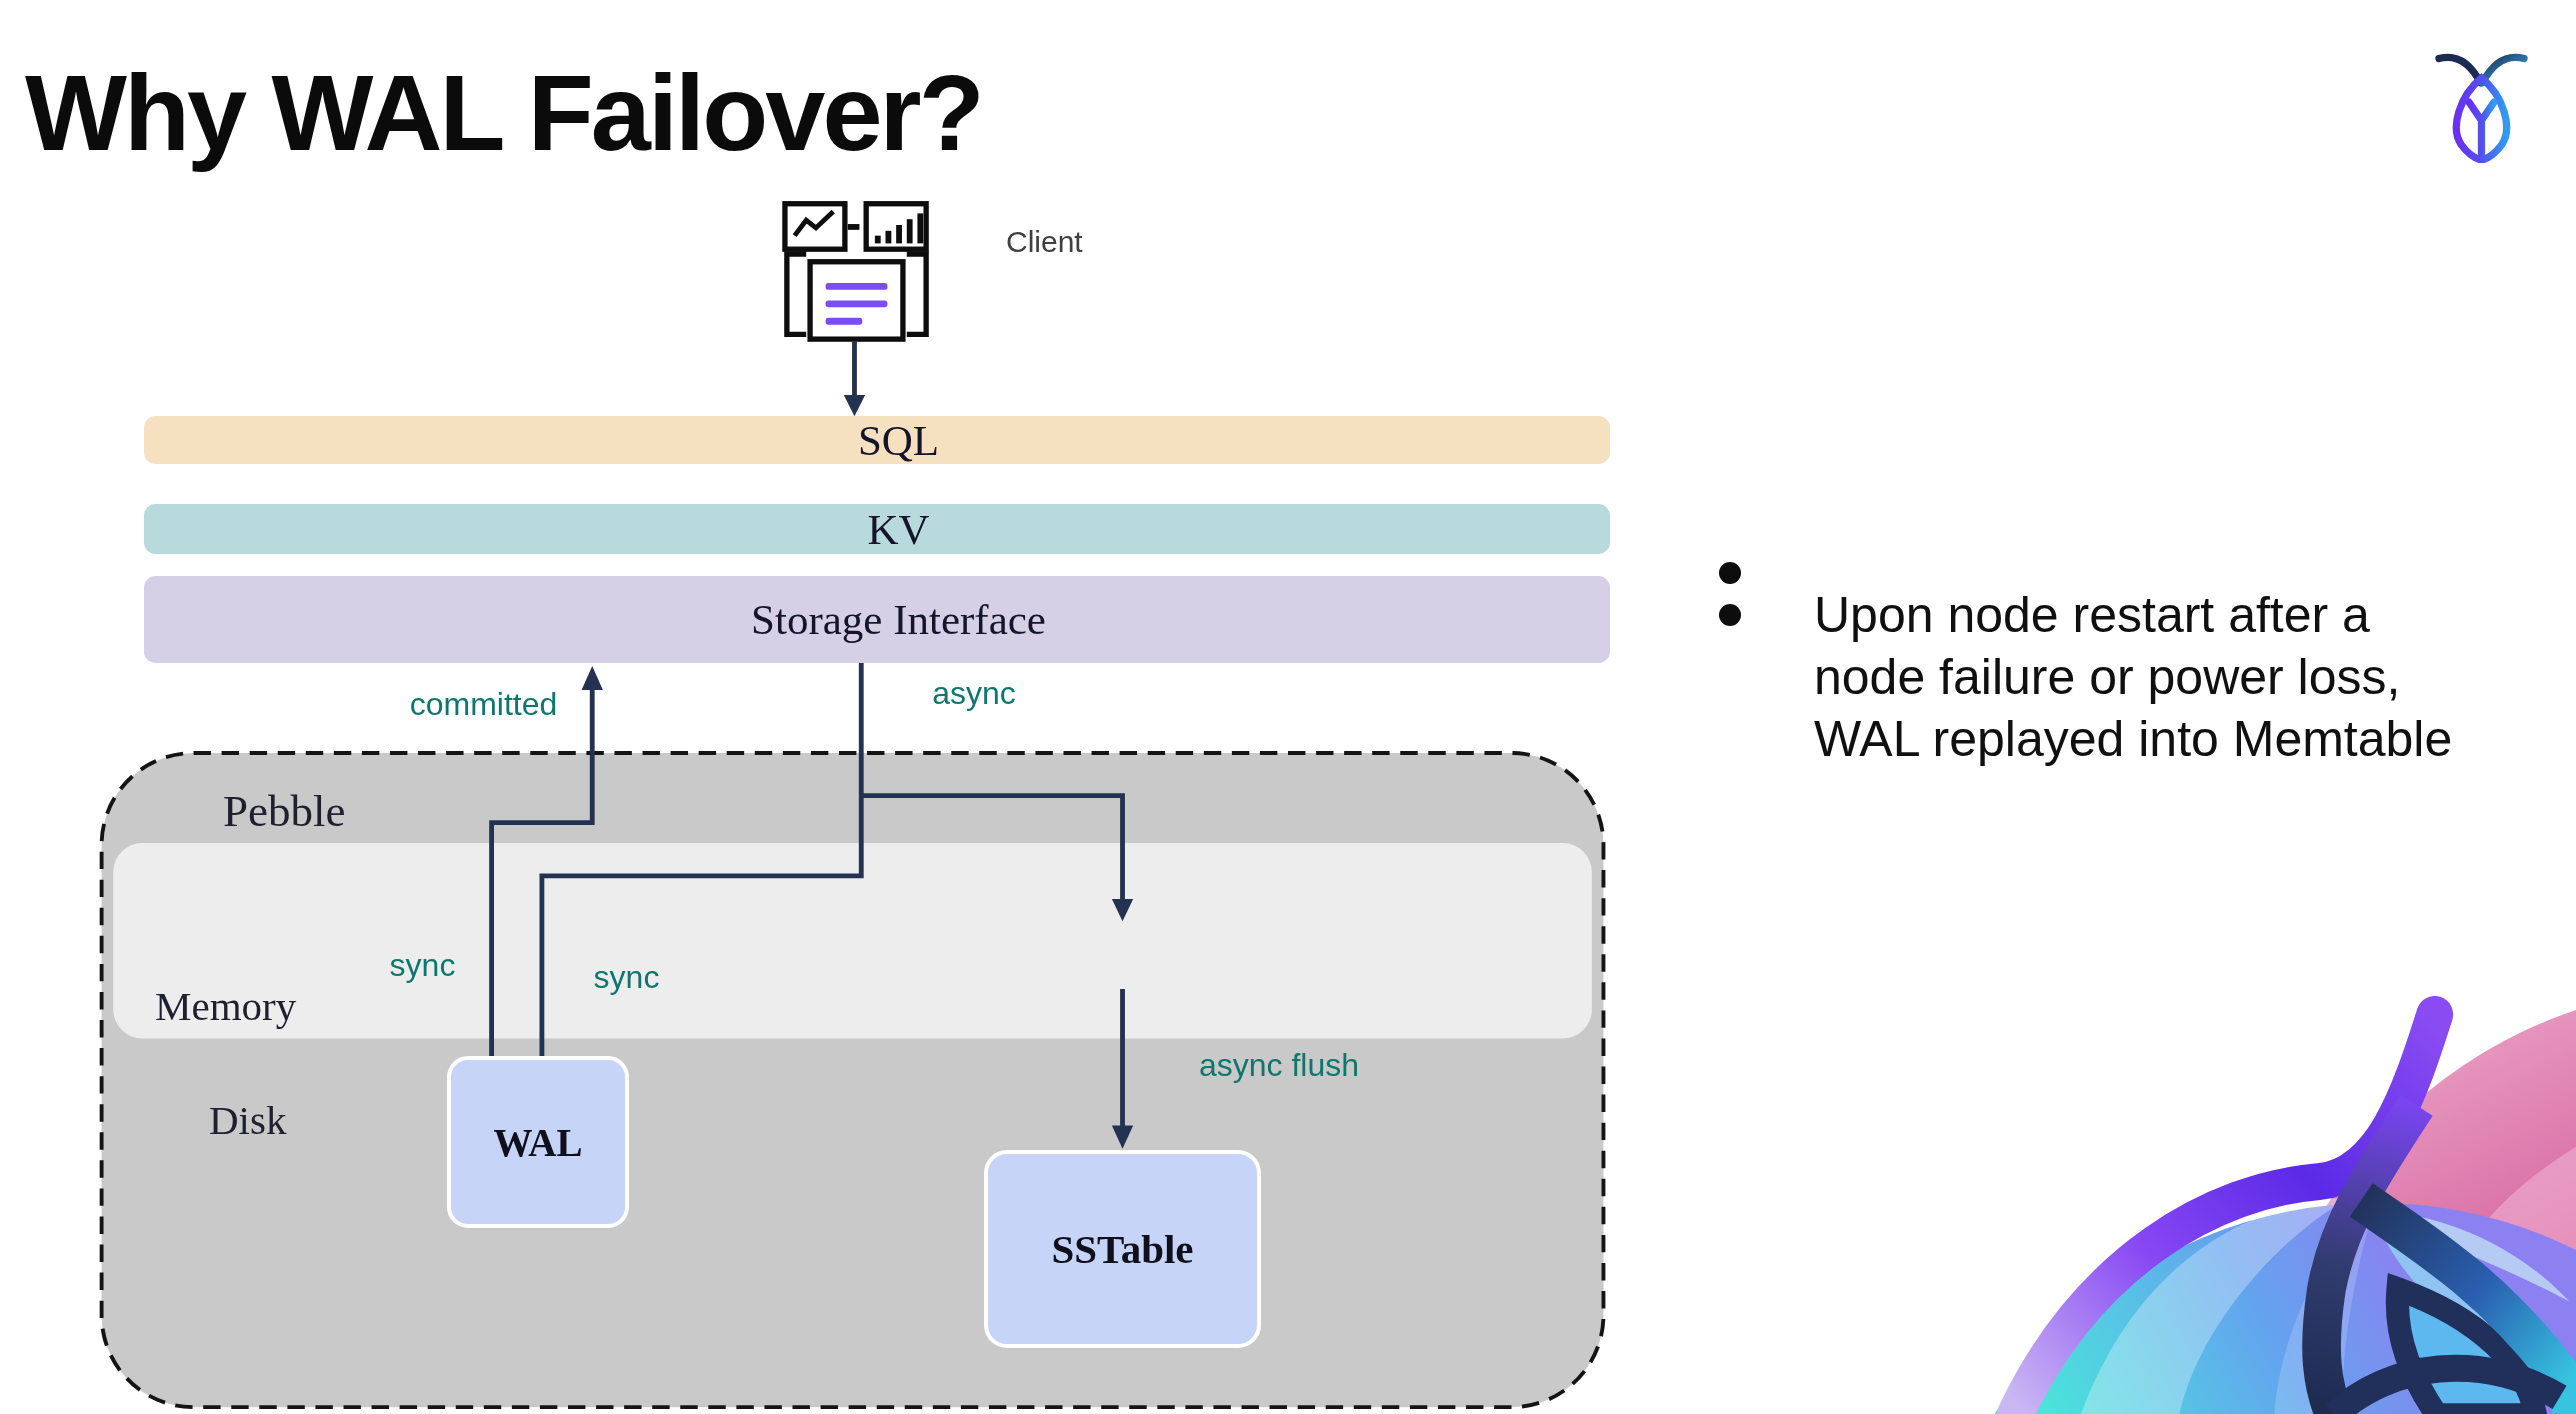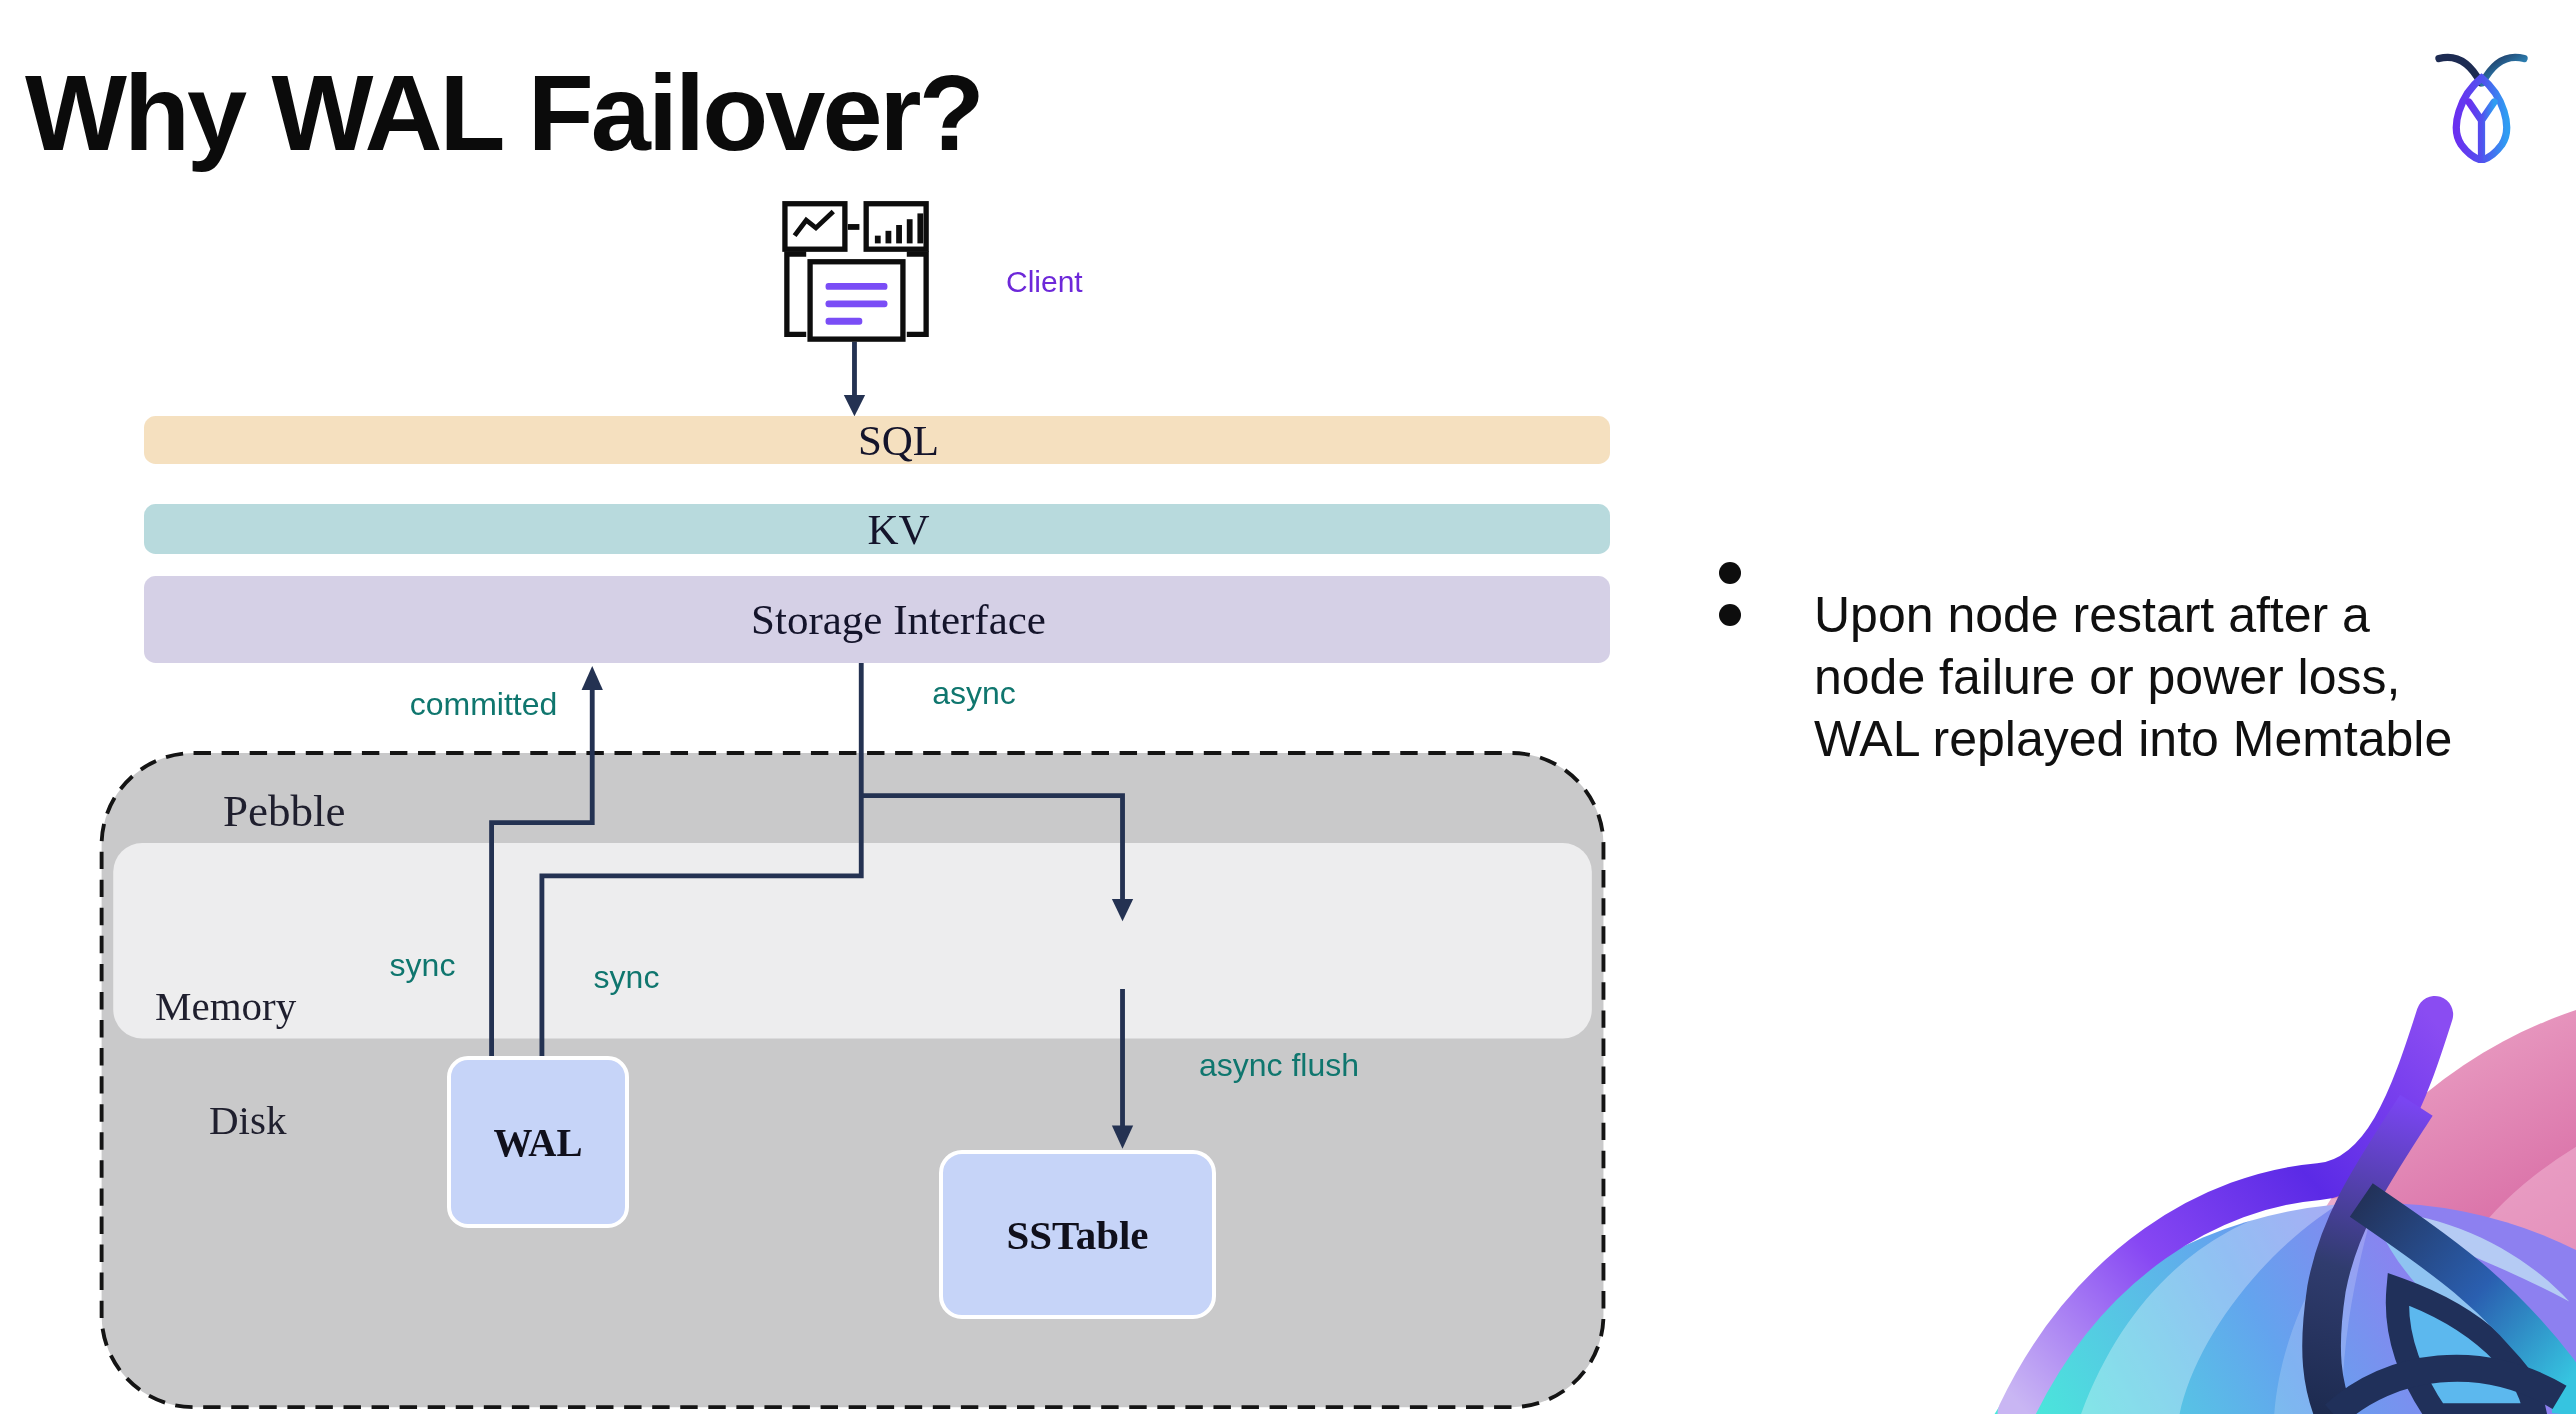--- a/index.html
+++ b/index.html
@@ -24,25 +24,25 @@
   .bar-storage{top:576px;height:87px;background:#d5d0e6;}
 
   
   .canvas{left:0;top:0;z-index:1;}
 
   
   .node{z-index:2;display:flex;align-items:center;justify-content:center;box-sizing:border-box;
         background:#c6d4f8;font-family:"Liberation Serif","DejaVu Serif",serif;font-weight:bold;color:#10101c;}
   .node-wal{left:447px;top:1056px;width:182px;height:172px;border:4.8px solid #ffffff;border-radius:21px;font-size:39px;}
   .node-memtable{left:985px;top:922px;width:276px;height:65px;border:2.9px solid #a8a8ac;border-radius:13.5px;font-size:41px;}
-  .node-sstable{left:939px;top:1150px;width:277px;height:169px;border:4.8px solid #ffffff;border-radius:23px;font-size:41px;}
+  .node-sstable{left:984px;top:1150px;width:277px;height:198px;border:4.8px solid #ffffff;border-radius:23px;font-size:41px;}
 
   
   .client-icon{left:777px;top:196px;z-index:3;}
-  .client-label{left:1006px;top:225px;font-size:30px;color:#6d28d9;z-index:4;margin-top:40px;}
+  .client-label{left:1006px;top:225px;font-size:30px;color:#404040;z-index:4;}
 
   
   .lab-committed{left:377px;top:685px;width:213px;}
   .lab-commit{left:877px;top:674px;width:194px;}
   .lab-sync-left{left:374px;top:946px;width:97px;}
   .lab-sync-right{left:578px;top:958px;width:97px;}
   .lab-async{left:1182px;top:1046px;width:194px;}
 
   
   .lab-pebble{left:223px;top:786px;font-size:45px;}

